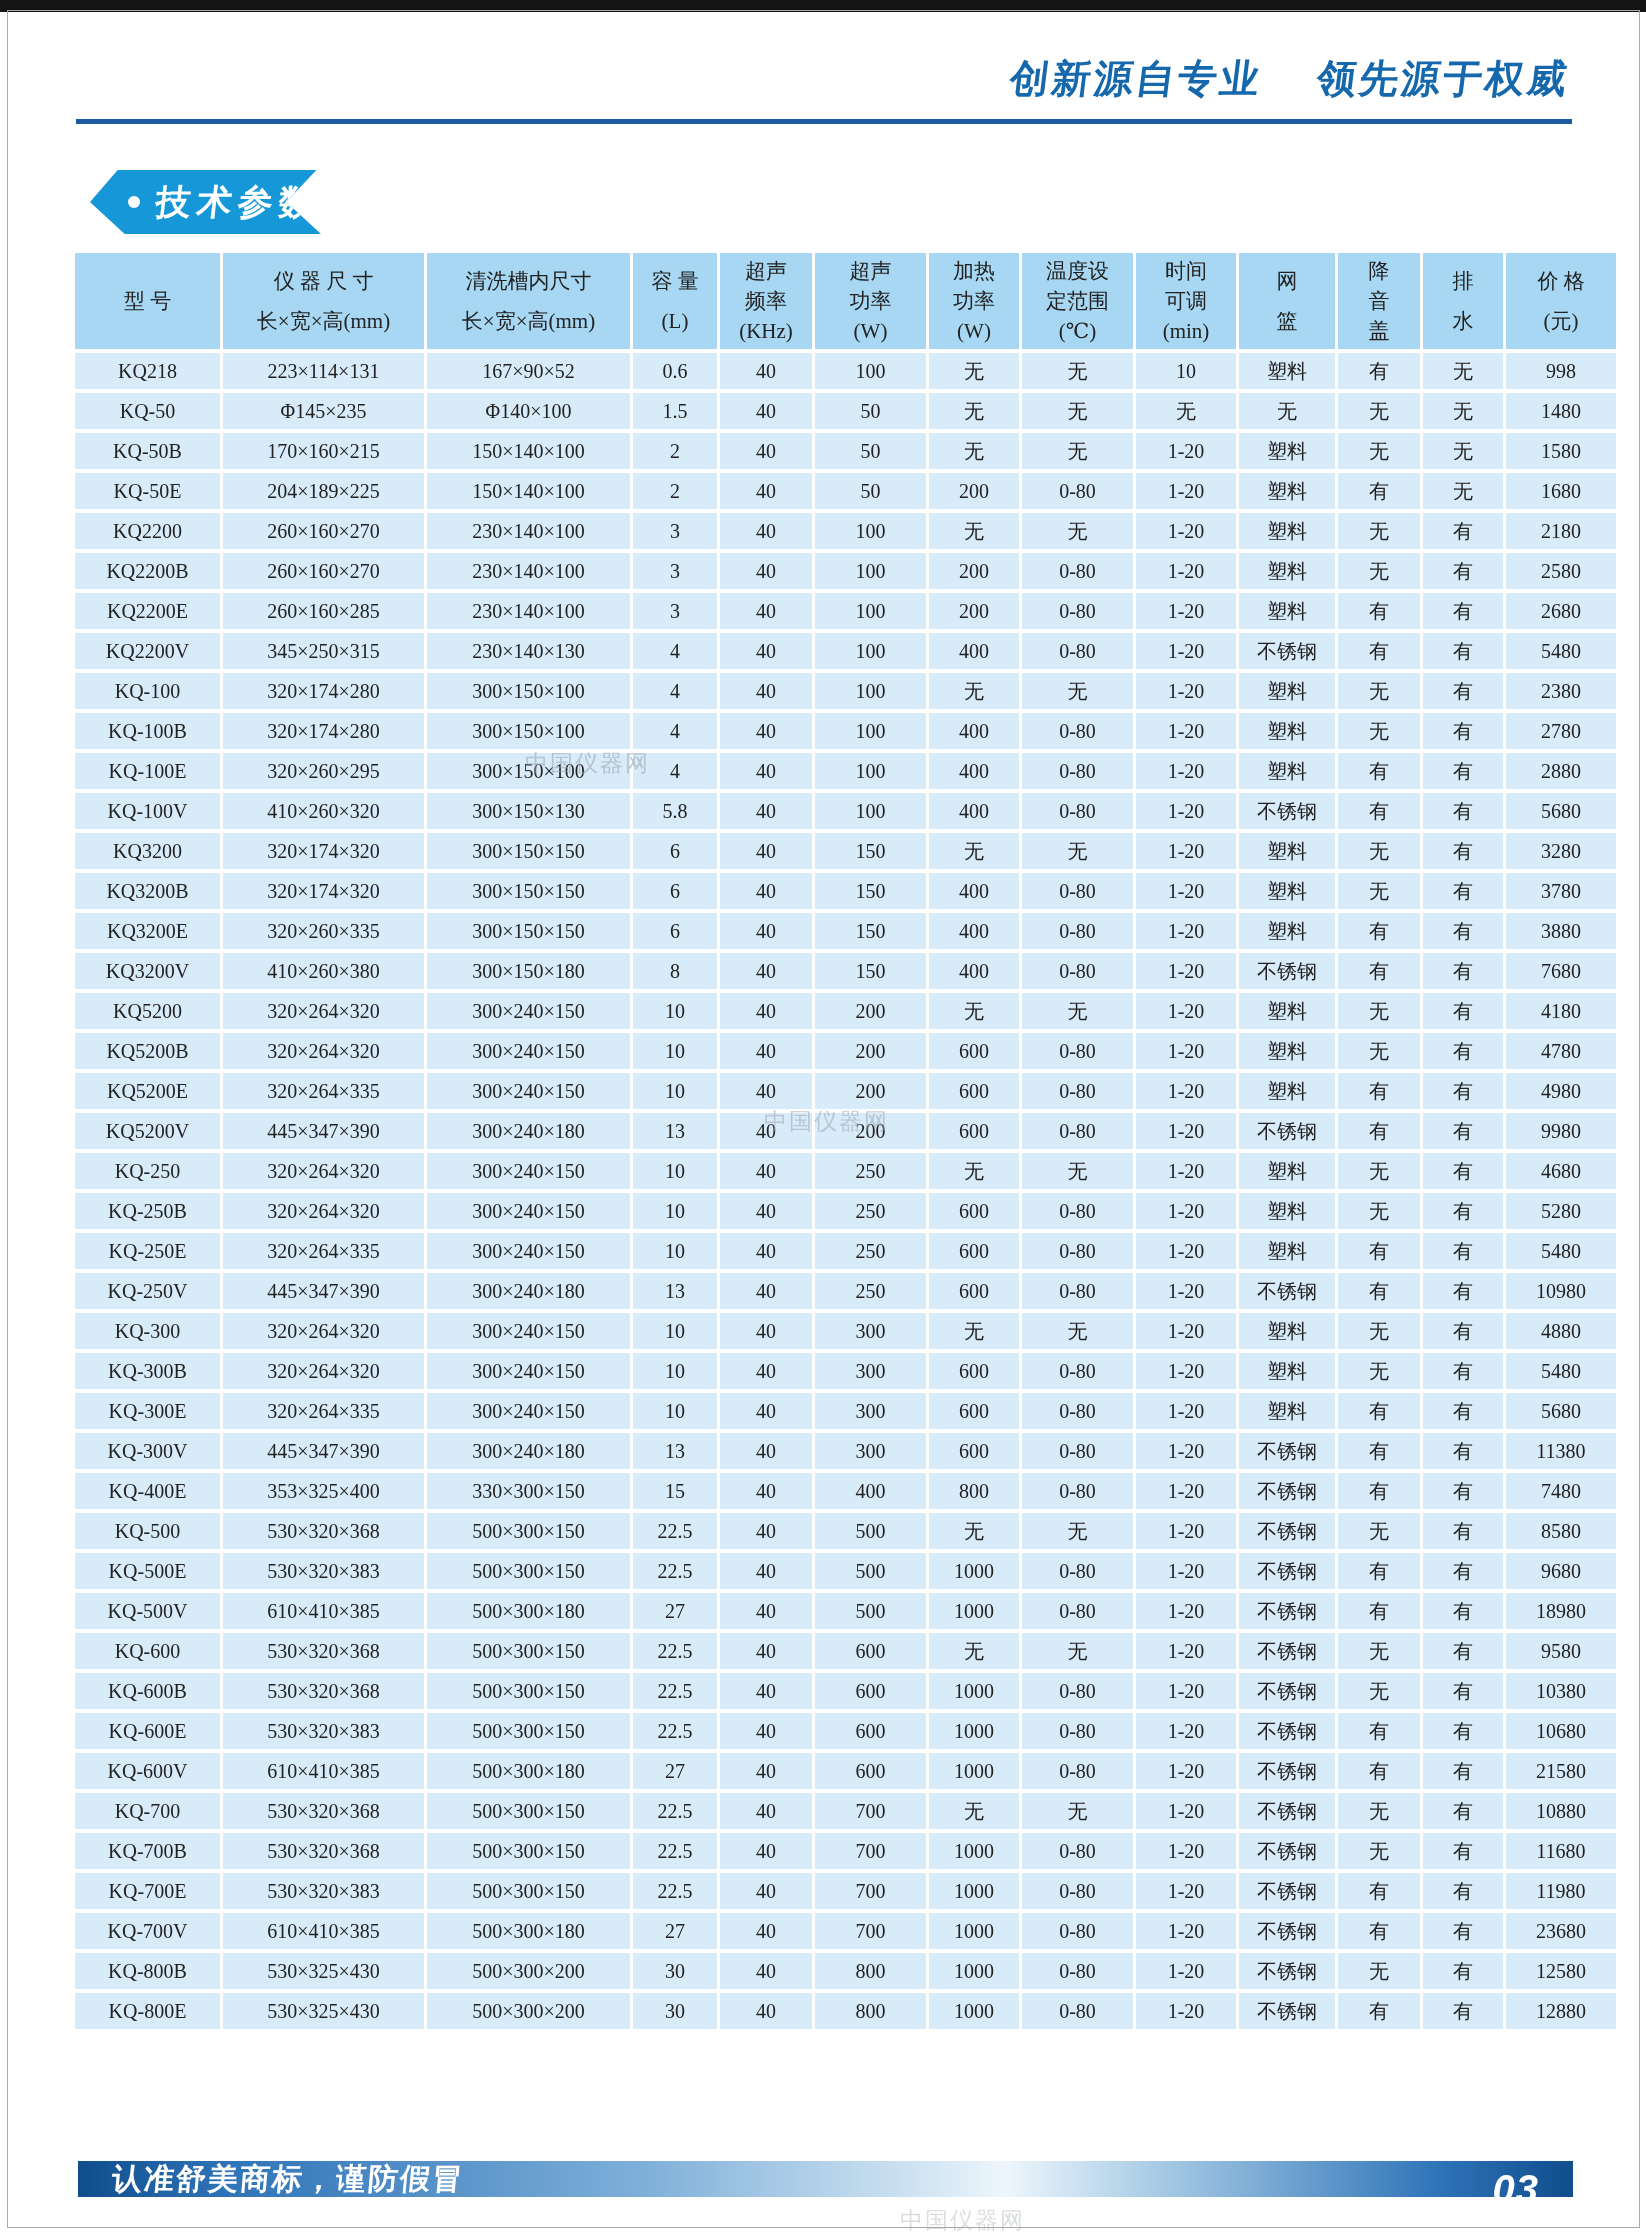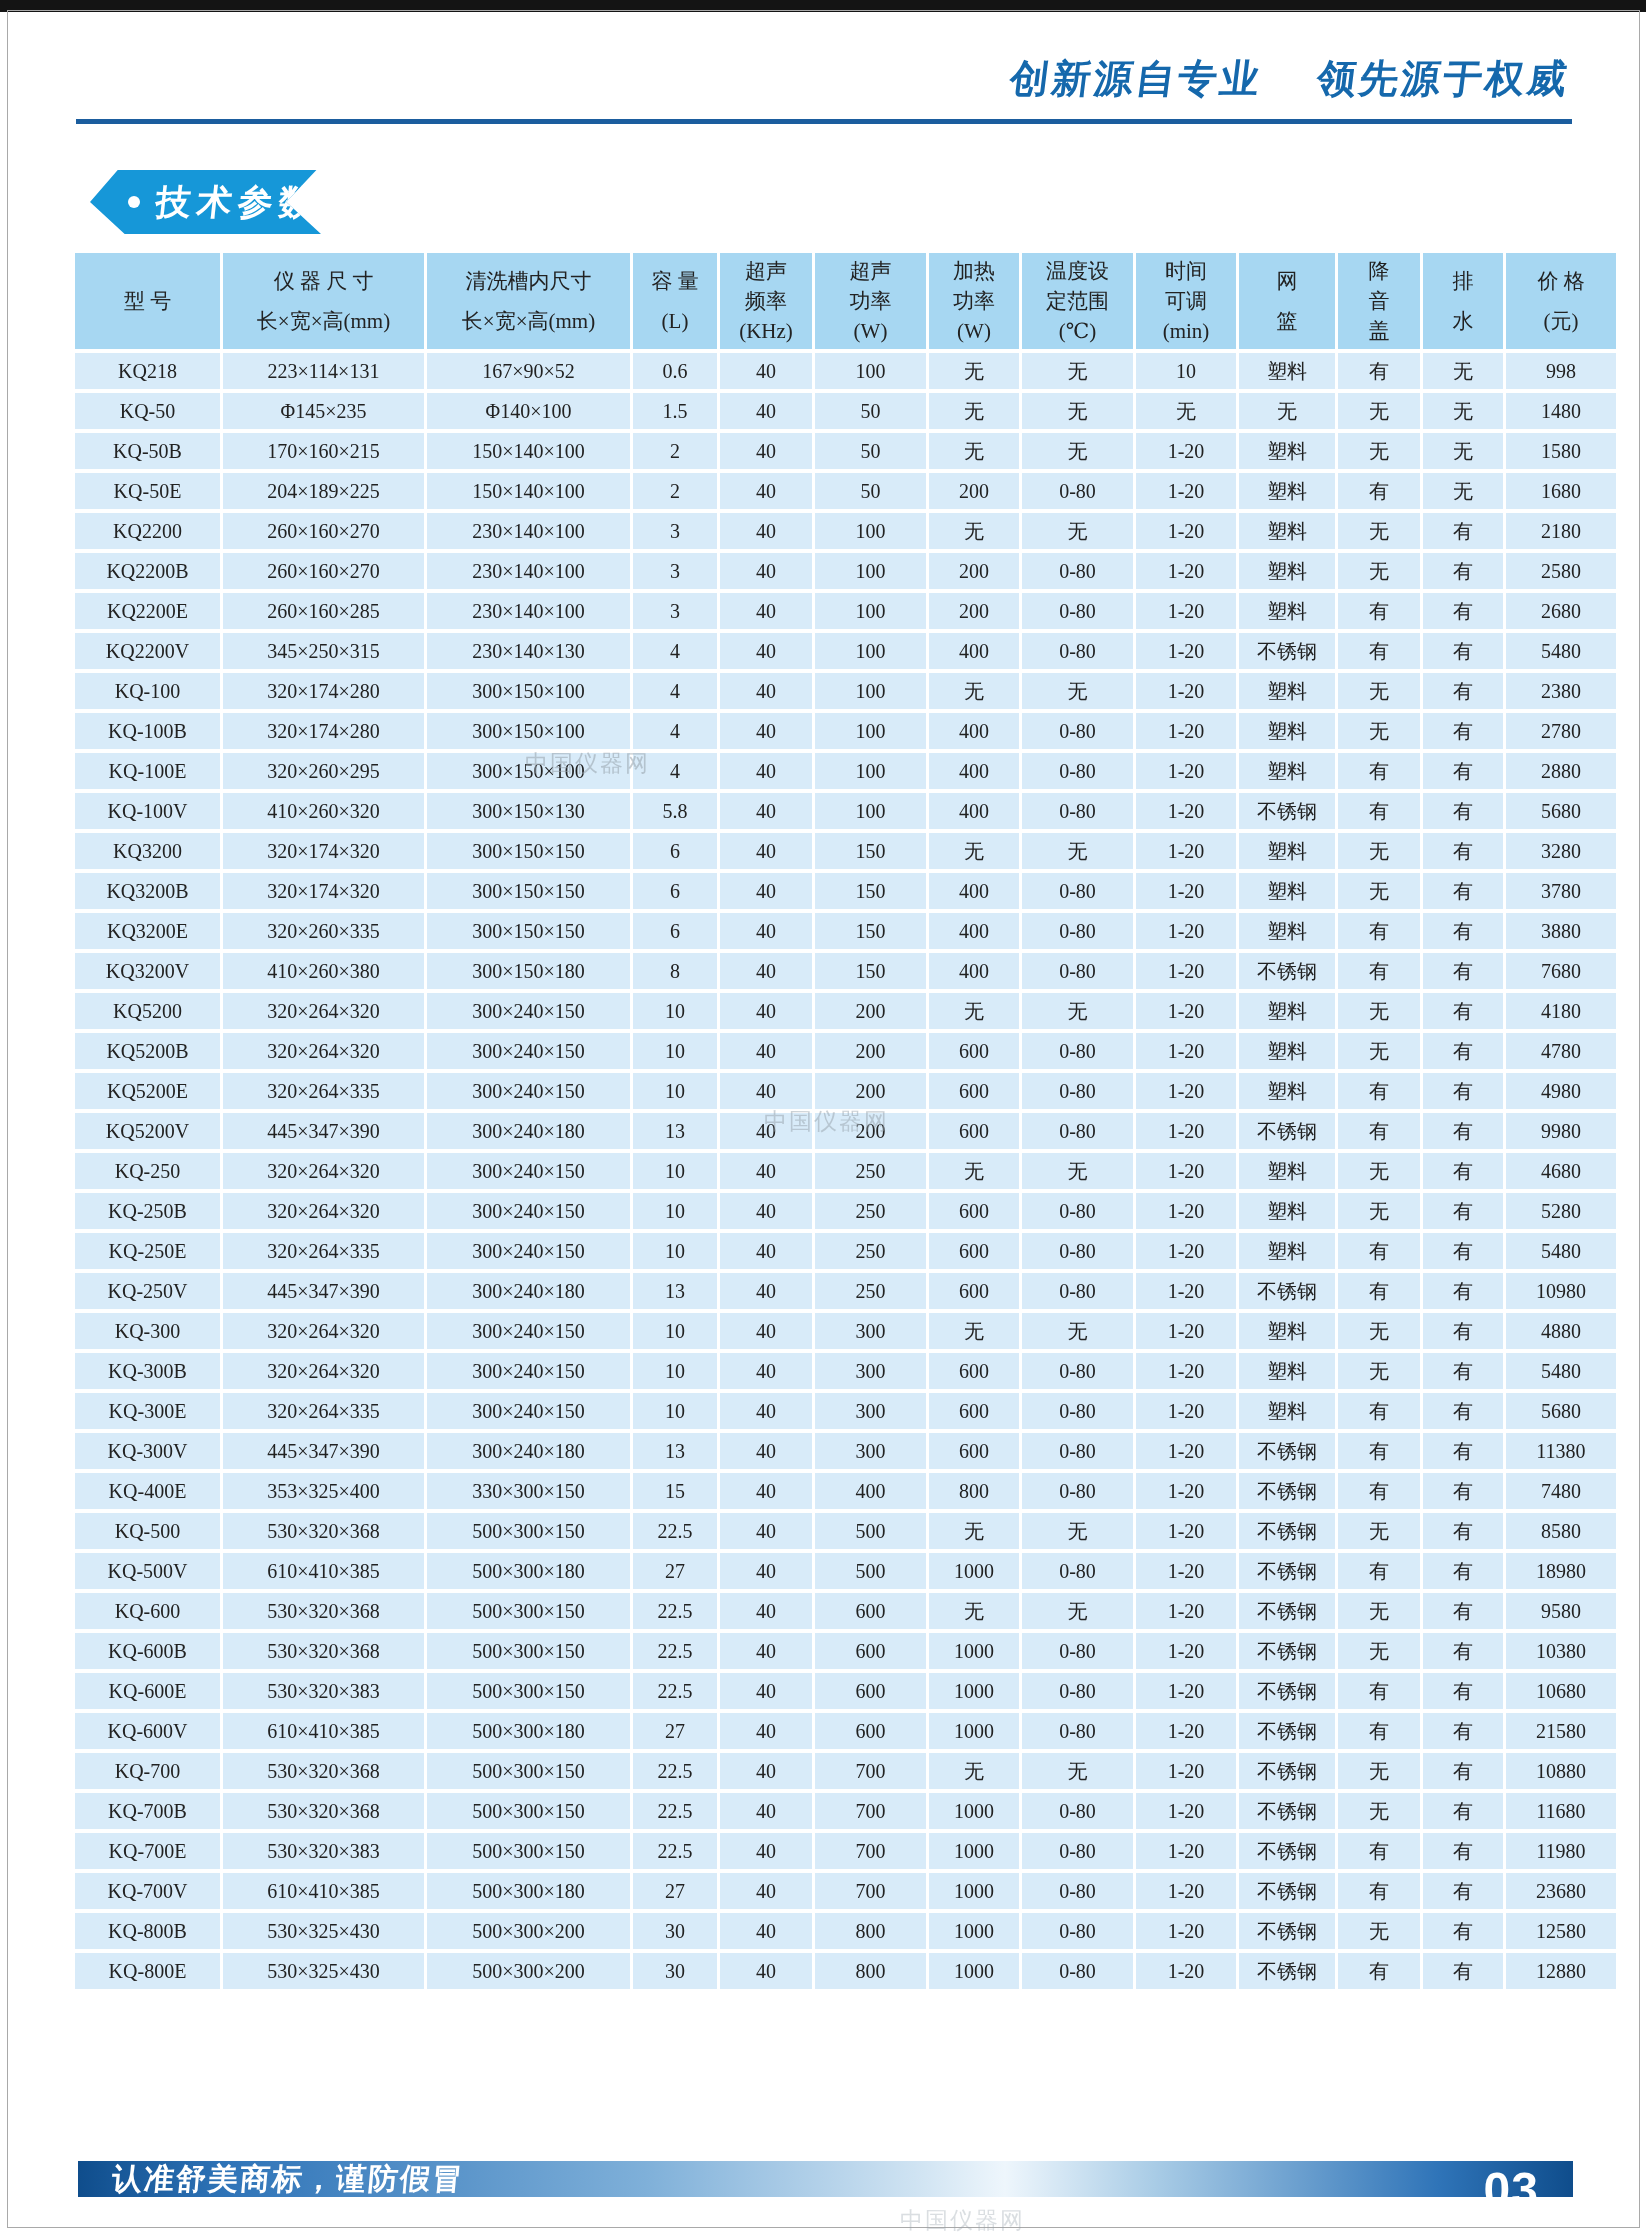--- a/index.html
+++ b/index.html
@@ -56,22 +56,22 @@
     position:absolute;top:2161px;left:78px;width:1495px;height:36px;
     background:linear-gradient(90deg,#0f4d8c 0%,#2f74b8 10%,#7fb0d9 38%,#cfe3f2 56%,#eef6fc 62%,#a9cce6 72%,#2f74b8 91%,#0f4d8c 100%);
     display:flex;align-items:center;justify-content:space-between;
     padding:0 34px;box-sizing:border-box;
   }
   .footer-notice{
     font-family:"Liberation Sans","DejaVu Sans",sans-serif;font-weight:bold;
     font-size:30px;color:#fff;transform:skewX(-5deg);letter-spacing:2px;
   }
   .footer-page{
-    font-family:"Liberation Sans","DejaVu Sans",sans-serif;font-weight:bold;
-    font-size:48px;color:#fff;letter-spacing:1px;margin-top:20px;
+    font-family:"Liberation Sans","DejaVu Sans",sans-serif;font-weight:bold;font-style:italic;
+    font-size:40px;color:#fff;letter-spacing:1px;margin-top:20px;
   }
 </style>
 </head>
 <body>
 
 <div class="top-black-bar"></div>
 <div class="page-frame"></div>
 
 <div class="slogan">创新源自专业    领先源于权威</div>
 <div class="rule"></div>
@@ -630,20 +630,35 @@
           <td>500</td>
           <td>无</td>
           <td>无</td>
           <td>1-20</td>
           <td>不锈钢</td>
           <td>无</td>
           <td>有</td>
           <td>8580</td>
         </tr>
         <tr>
+          <td>KQ-500E</td>
+          <td>530×320×383</td>
+          <td>500×300×150</td>
+          <td>22.5</td>
+          <td>40</td>
+          <td>500</td>
+          <td>1000</td>
+          <td>0-80</td>
+          <td>1-20</td>
+          <td>不锈钢</td>
+          <td>有</td>
+          <td>有</td>
+          <td>9680</td>
+        </tr>
+        <tr>
           <td>KQ-500V</td>
           <td>610×410×385</td>
           <td>500×300×180</td>
           <td>27</td>
           <td>40</td>
           <td>500</td>
           <td>1000</td>
           <td>0-80</td>
           <td>1-20</td>
           <td>不锈钢</td>

